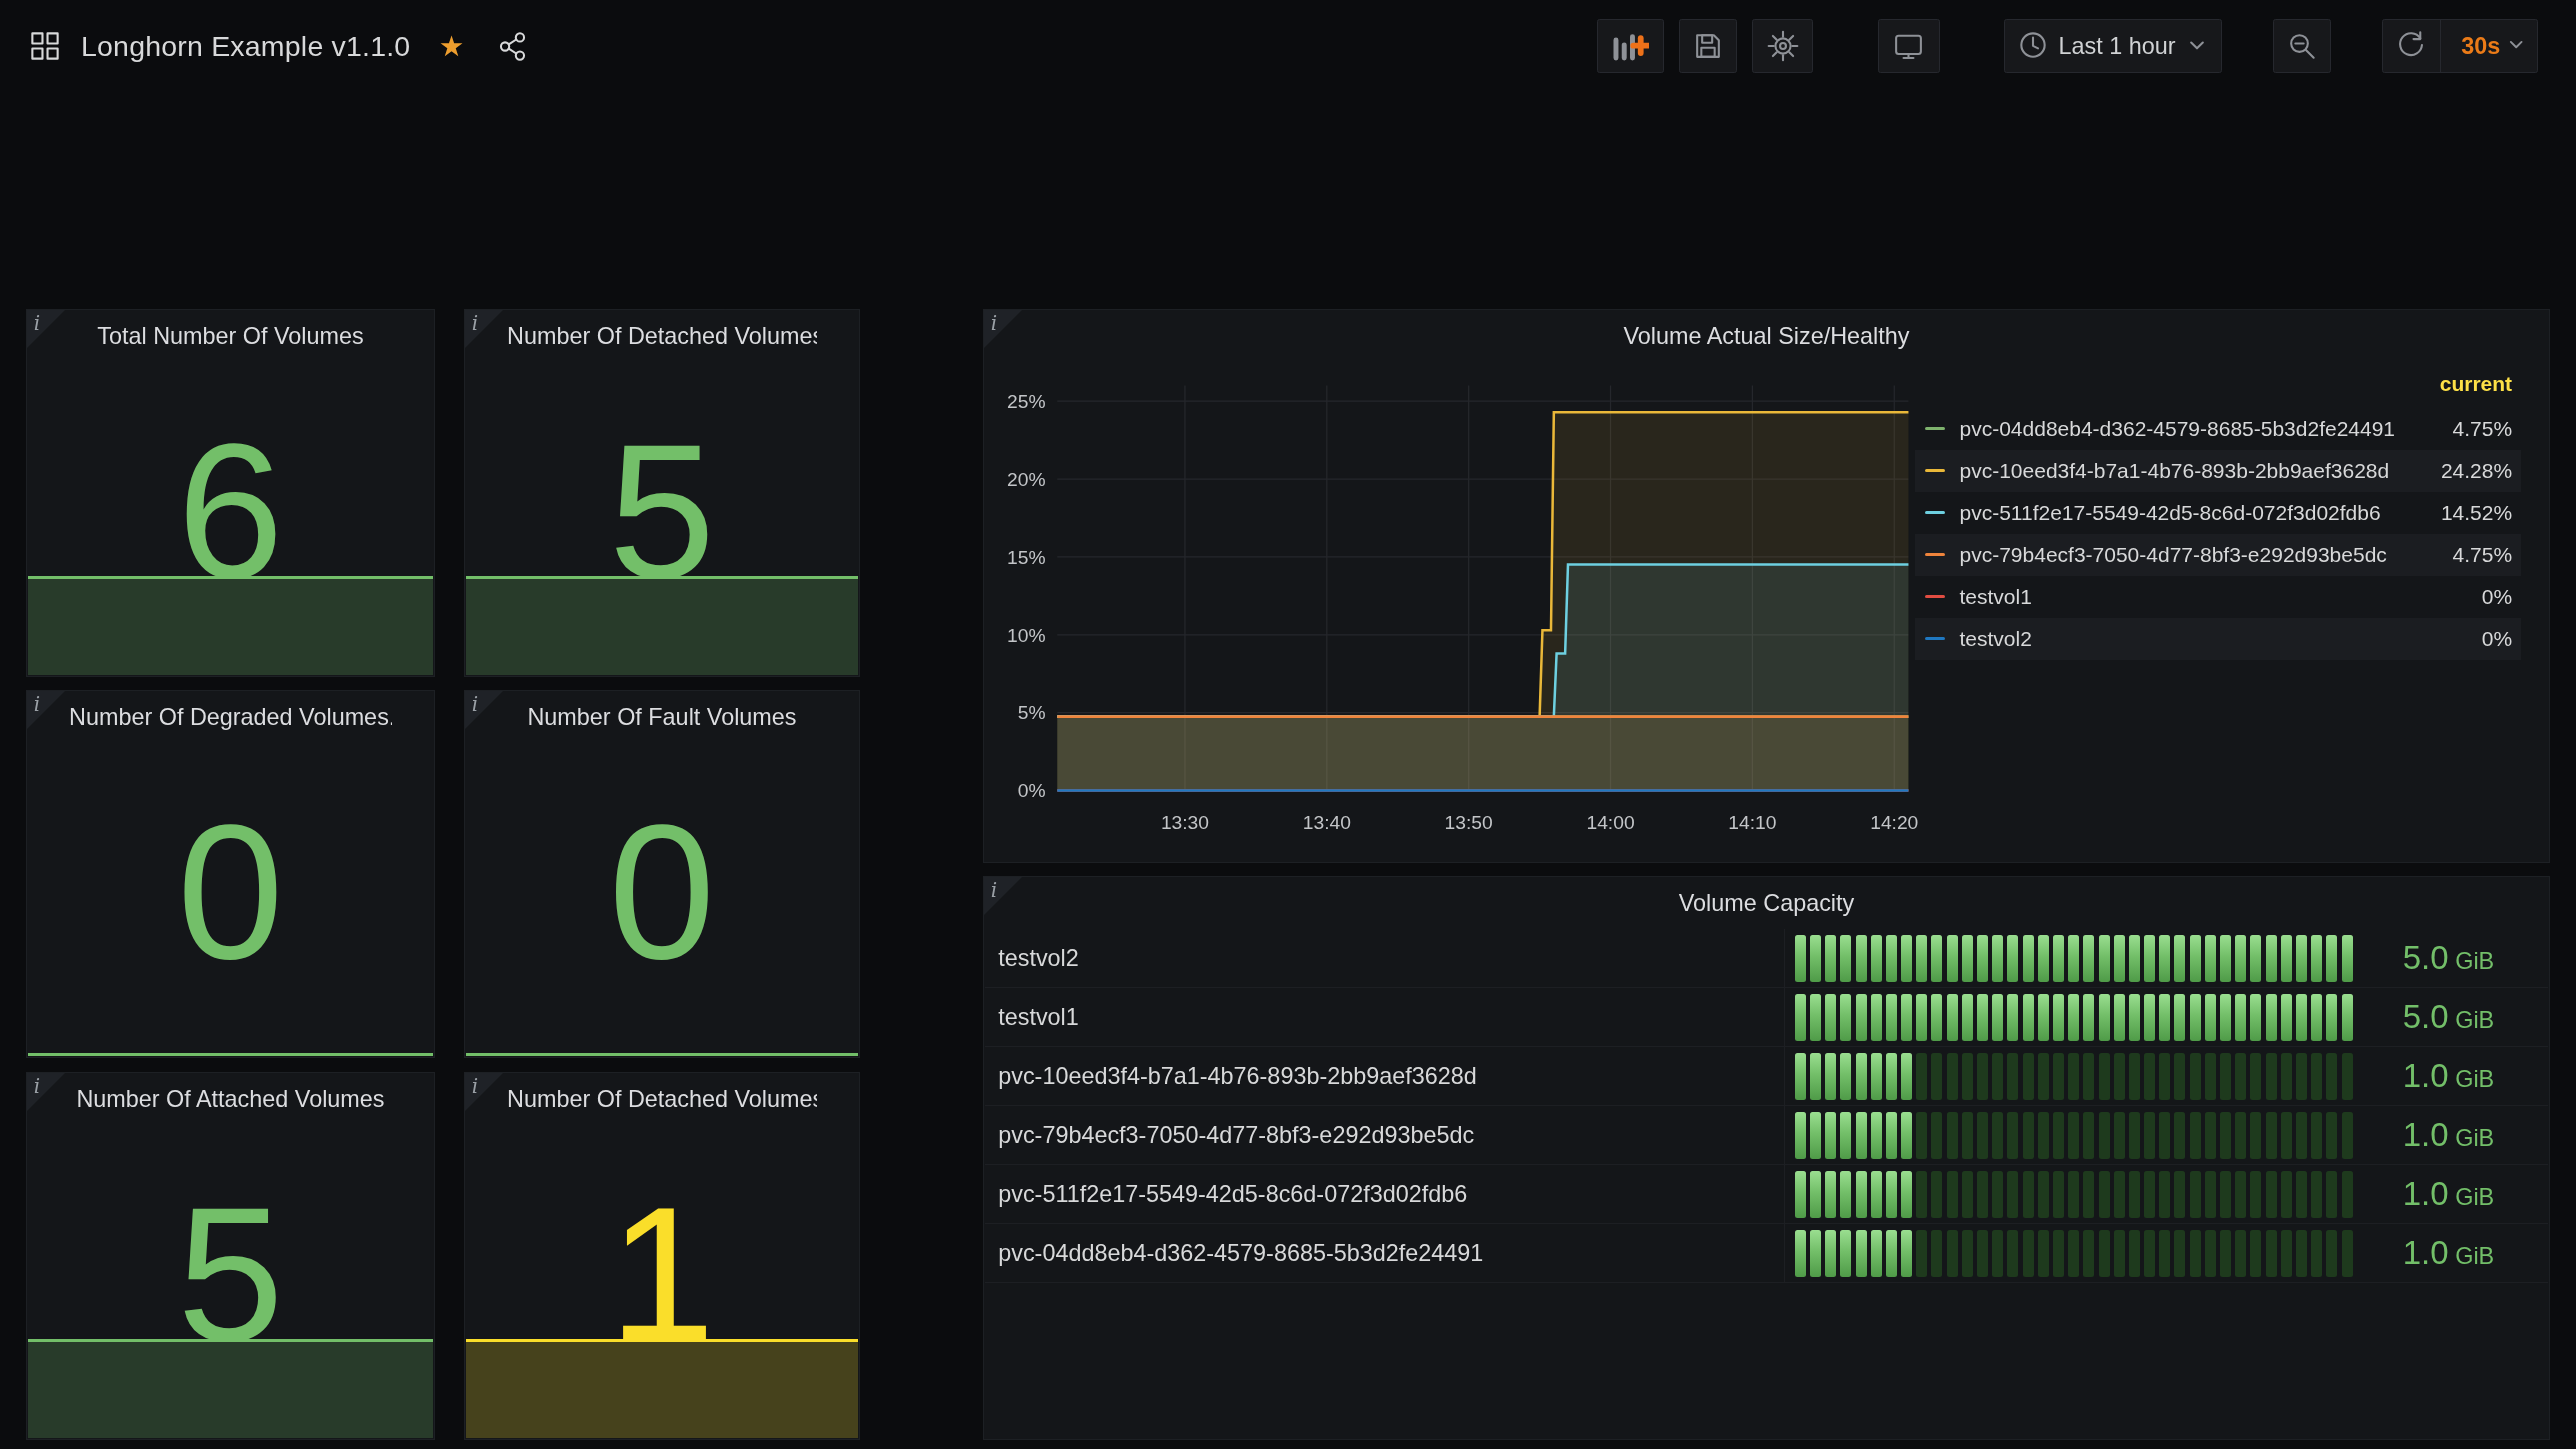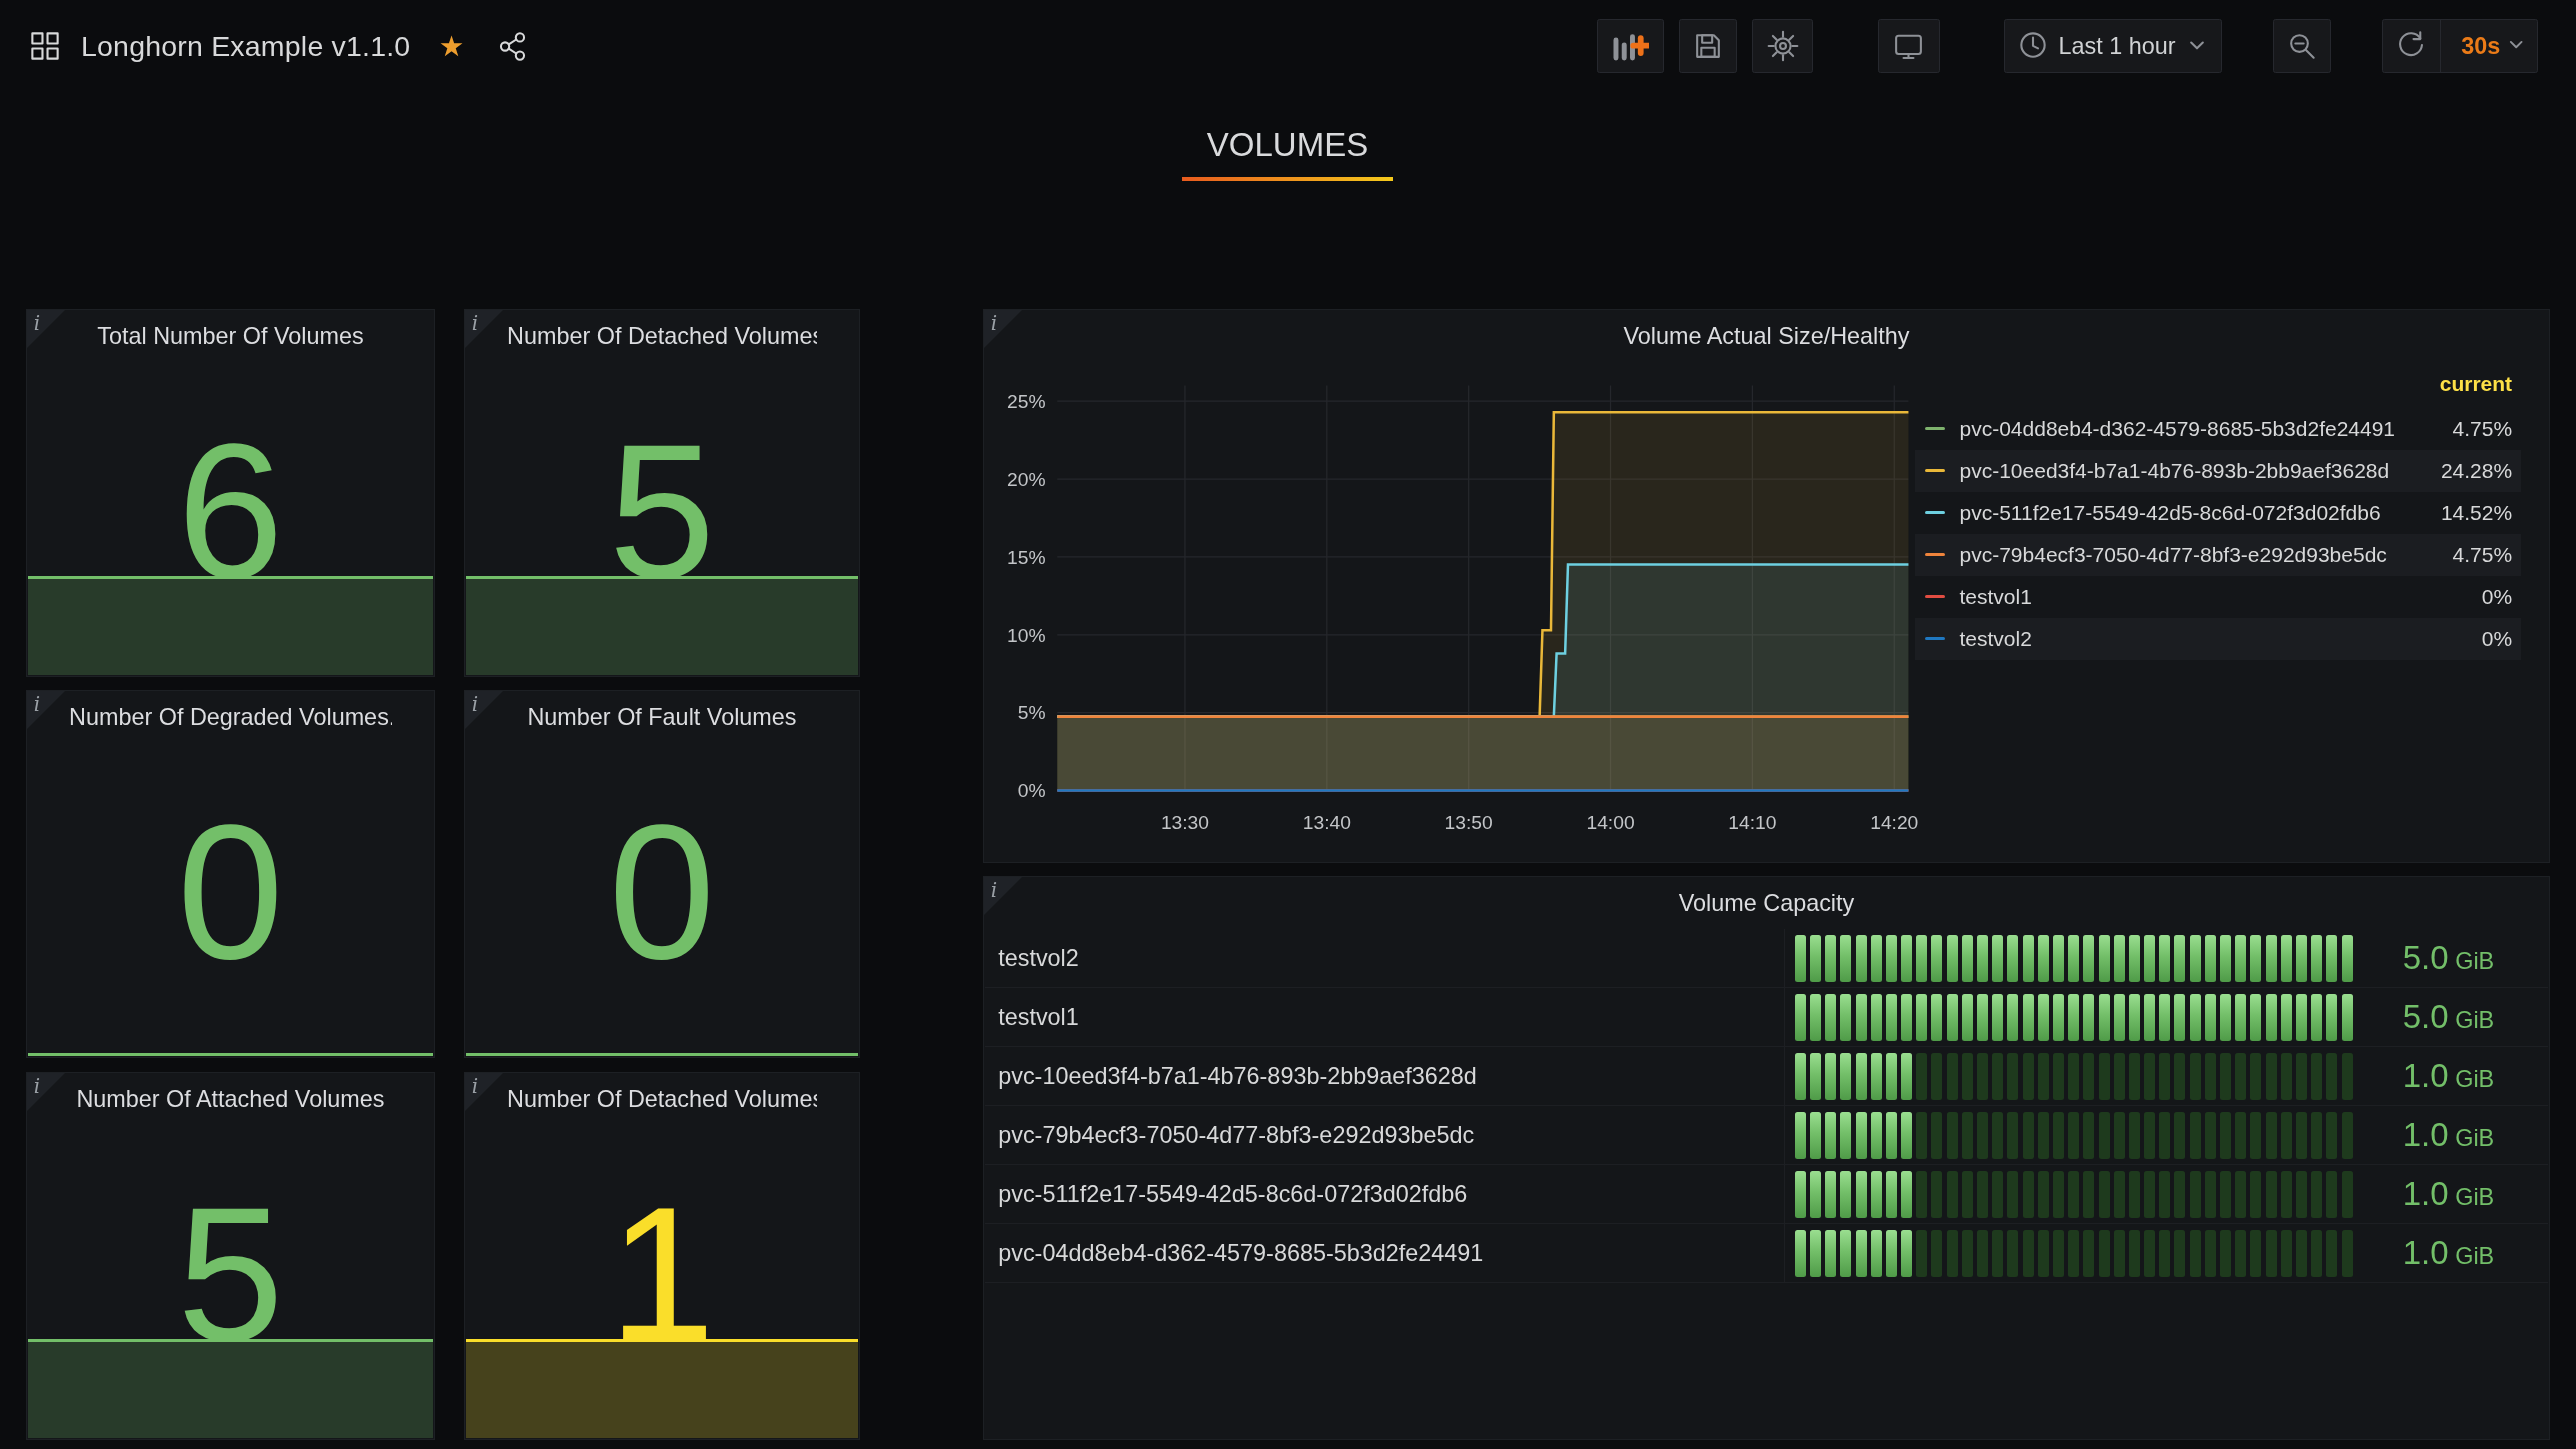--- a/index.html
+++ b/index.html
@@ -183,24 +183,20 @@
         <span class="refresh-interval">30s</span>
         <span>
           <svg width="18.4" height="18.4" viewBox="0 0 24 24">
               <polyline class="ic" points="5,9 12,16 19,9"></polyline>
             </svg>
         </span>
       </div>
     </div>
   </header>
 
-  <div class="row-title-wrap">
-    <div class="row-title">VOLUMES</div>
-    <div class="row-underline"></div>
-  </div>
 
   <div class="panel" style="left:26px;top:309px;width:409px;height:368px;">
     <div class="corner">
         <i>i</i>
       </div>
     <div class="panel-title">Total Number Of Volumes</div>
     <div class="stat-value" style="color: rgb(115, 191, 105);">6</div>
     <div class="spark" style="height: 27%; background: rgba(115, 191, 105, 0.22); border-top: 3.3px solid rgb(115, 191, 105);"></div>
   </div>
   <div class="panel" style="left:464px;top:309px;width:396px;height:368px;">

